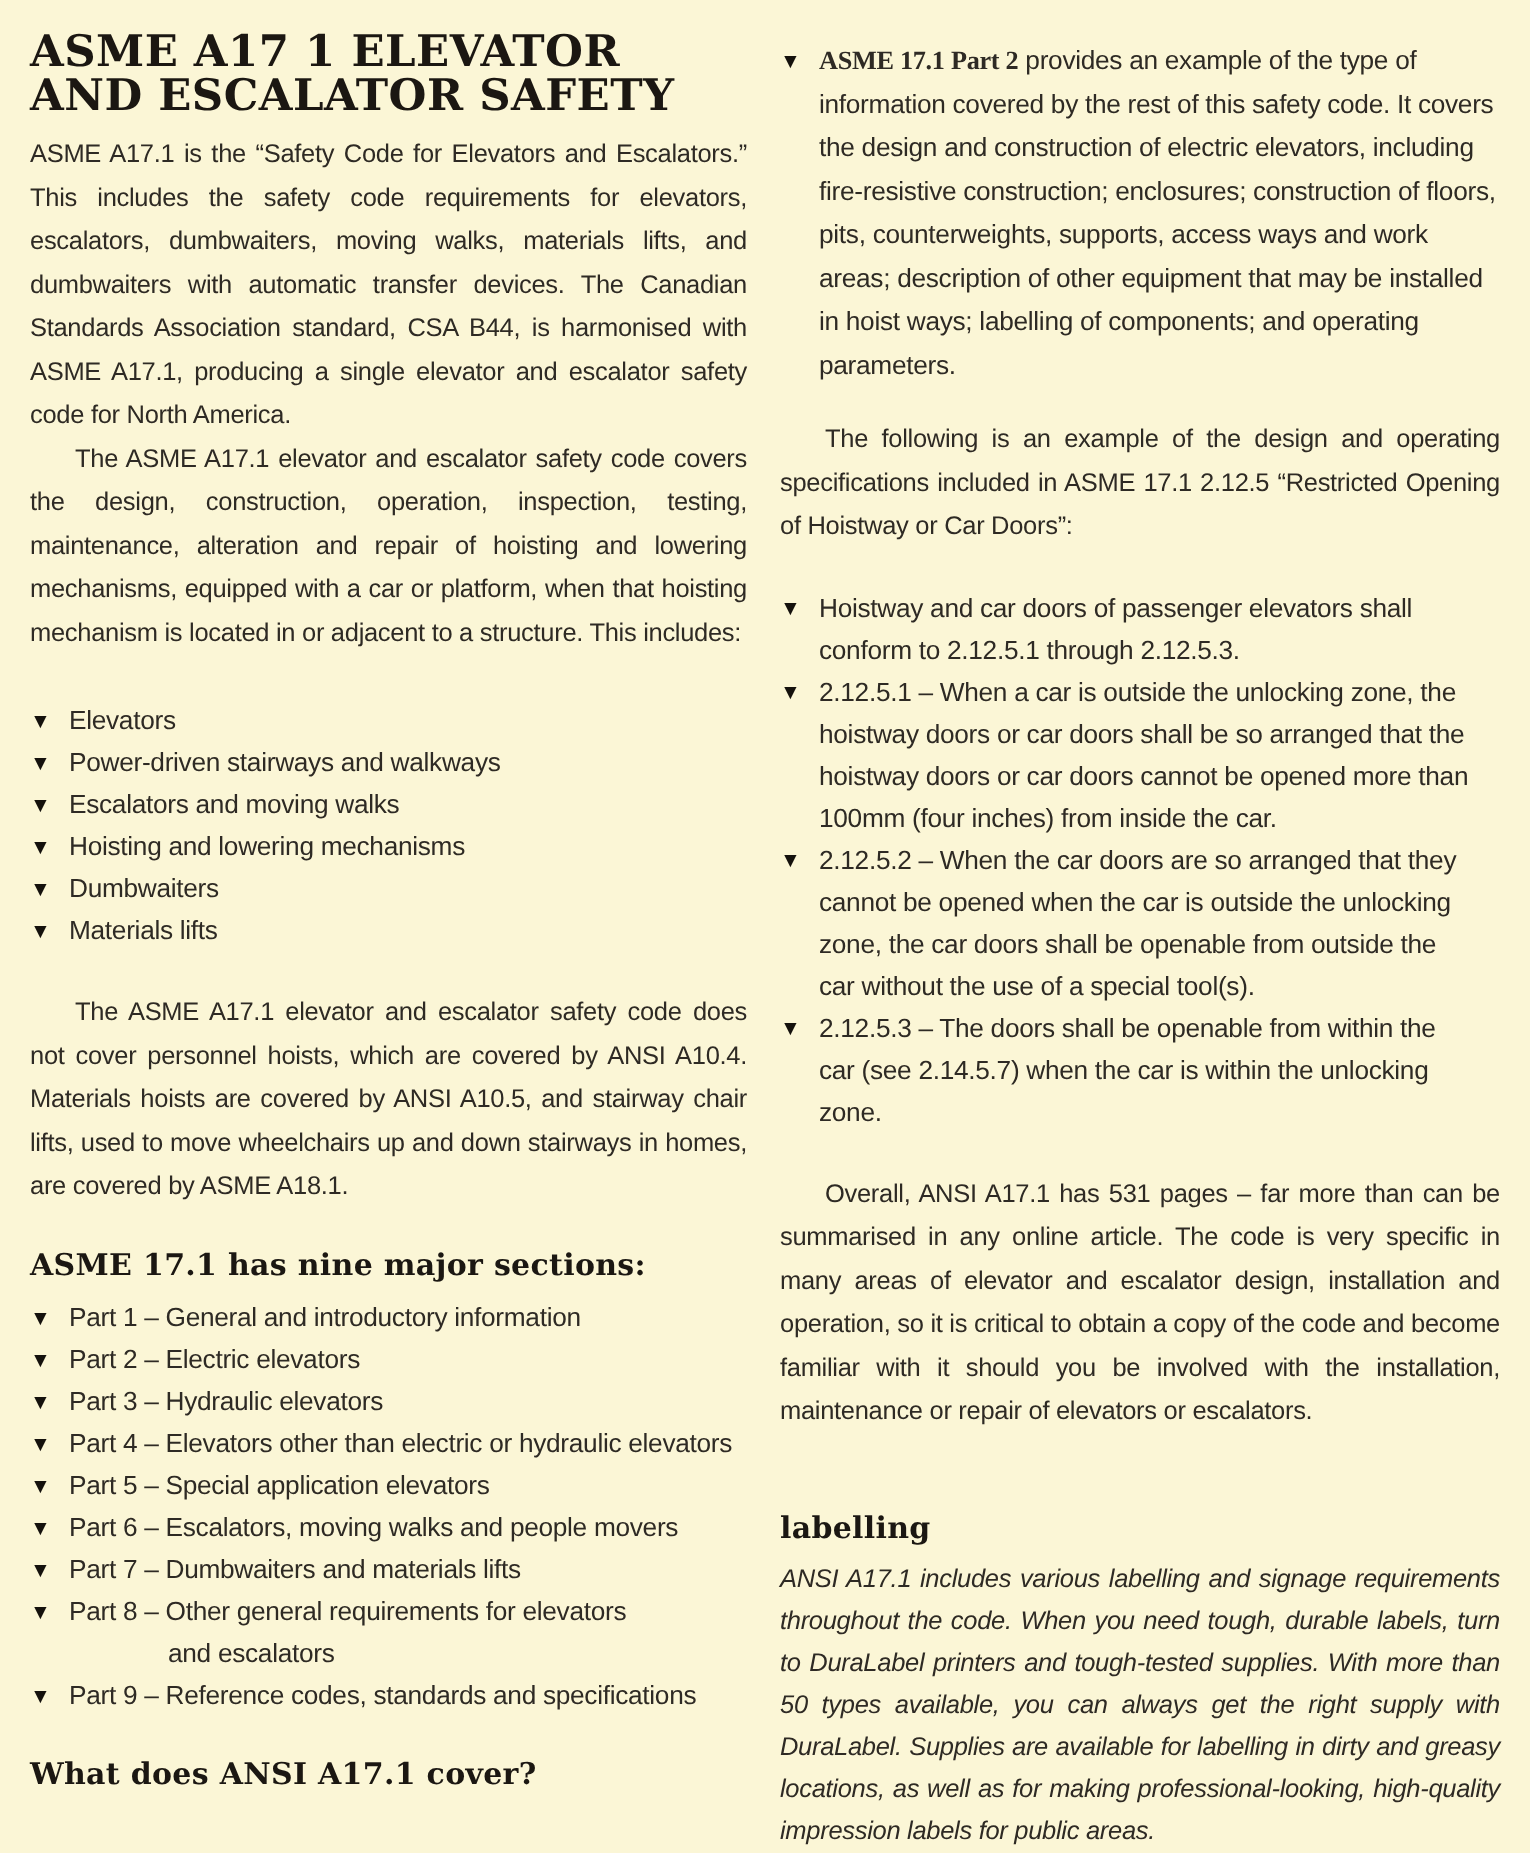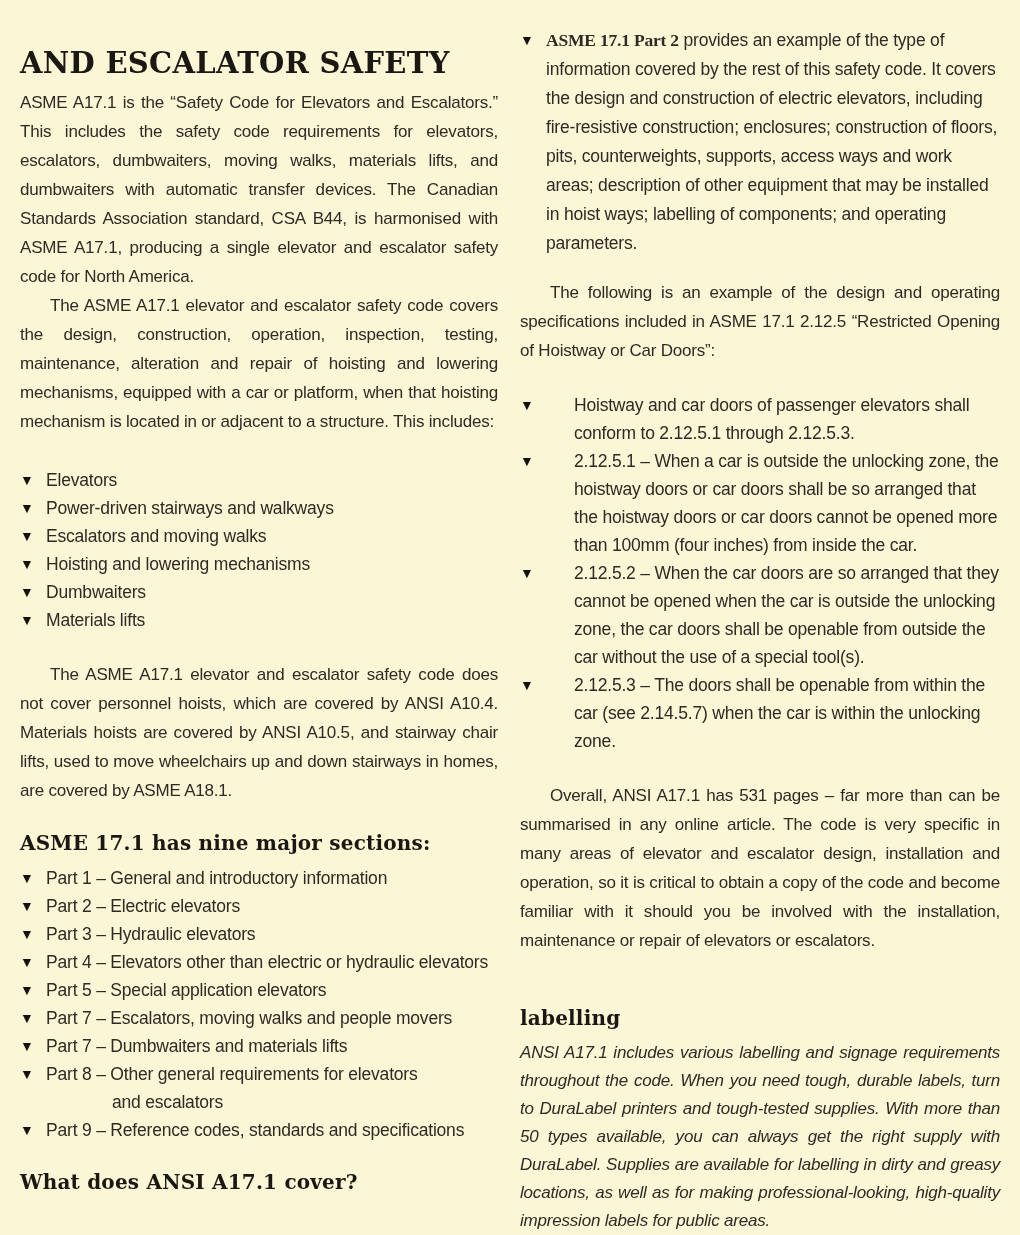--- a/index.html
+++ b/index.html
@@ -52,37 +52,37 @@
     font-size:17.5px; line-height:28px;
     letter-spacing:-0.2px;
   }
   .bullet-item .marker {
     flex:0 0 26px;
     font-size:14px;
     color:#14110c;
   }
   .bullet-item .content { flex:1; }
   .bullet-item .content .cont-line { padding-left:66px; }
-  .narrow-435 .content { max-width:435px;margin-left:28px; }
+  .narrow-435 .content { max-width:435px; }
   .narrow-455 .content { max-width:455px; }
 
   .spacer-26 { height:26px; }
   .spacer-20 { height:20px; }
 
   b.lead { font-weight:bold;font-family:Liberation Serif, serif; }
 </style>
 </head>
 <body>
 
 <div class="page">
 
   <div class="col left">
 
     <h1 class="doc-title">
-      <br>
+      <span>ASME A17 1 ELEVATOR</span><br>
       <span>AND ESCALATOR SAFETY</span>
     </h1>
 
     <p class="body-para">ASME A17.1 is the “Safety Code for Elevators and Escalators.” This includes the safety code requirements for elevators, escalators, dumbwaiters, moving walks, materials lifts, and dumbwaiters with automatic transfer devices. The Canadian Standards Association standard, CSA B44, is harmonised with ASME A17.1, producing a single elevator and escalator safety code for North America.</p>
     <p class="body-para indent">The ASME A17.1 elevator and escalator safety code covers the design, construction, operation, inspection, testing, maintenance, alteration and repair of hoisting and lowering mechanisms, equipped with a car or platform, when that hoisting mechanism is located in or adjacent to a structure. This includes:</p>
 
     <div class="bullet-list">
       <div class="bullet-item">
         <span class="marker">▼</span>
         <div class="content">Elevators</div>
@@ -130,21 +130,21 @@
       <div class="bullet-item">
         <span class="marker">▼</span>
         <div class="content">Part 4 – Elevators other than electric or hydraulic elevators</div>
       </div>
       <div class="bullet-item">
         <span class="marker">▼</span>
         <div class="content">Part 5 – Special application elevators</div>
       </div>
       <div class="bullet-item">
         <span class="marker">▼</span>
-        <div class="content">Part 7 – Escalators, moving walks and people movers</div>
+        <div class="content">Part 6 – Escalators, moving walks and people movers</div>
       </div>
       <div class="bullet-item">
         <span class="marker">▼</span>
         <div class="content">Part 7 – Dumbwaiters and materials lifts</div>
       </div>
       <div class="bullet-item">
         <span class="marker">▼</span>
         <div class="content">
           <span>Part 8 – Other general requirements for elevators</span>
           <div class="cont-line">and escalators</div>

